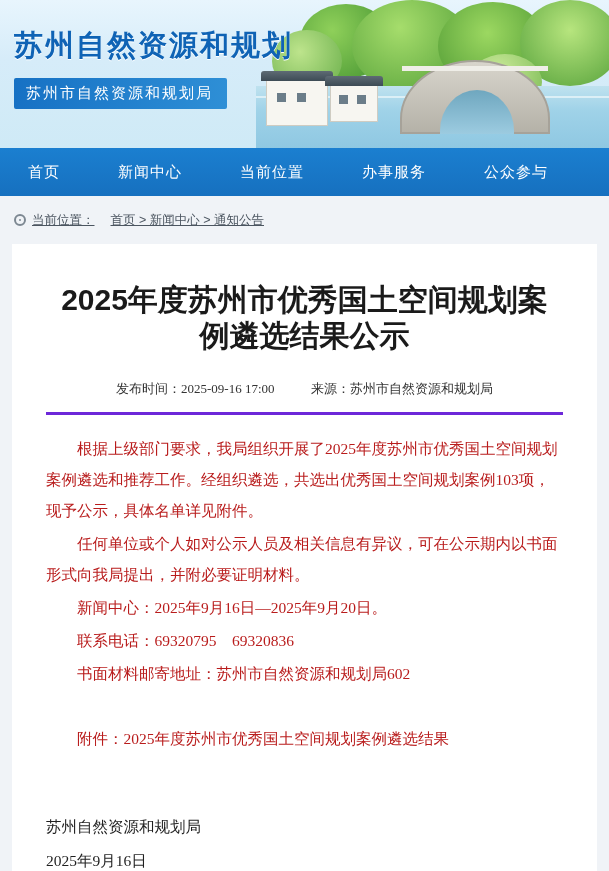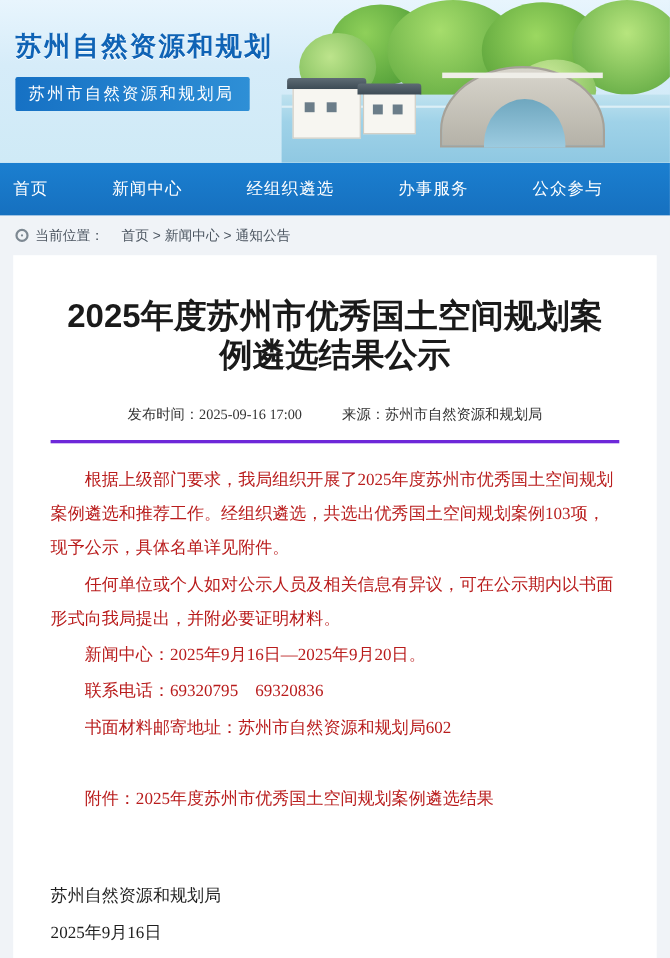--- a/index.html
+++ b/index.html
@@ -81,21 +81,21 @@
   }
   .h1 .roof { top:-10px; }
   .h2 .roof { top:-9px; }
   .win { position:absolute; width:9px; height:9px; background:#6b7d89; }
 
   
   .banner-title-wrap {
     position: absolute; left: 14px; top: 26px; z-index: 5;
   }
   .banner-title {
-    font-size: 24px;
+    font-size: 29px;
     font-weight: 700;
     color: #0f63b5;
     letter-spacing: 2px;
     text-shadow: 0 1px 0 #fff;
     white-space: nowrap;
   }
   .banner-sub {
     margin-top: 12px;
     display: inline-block;
     background: linear-gradient(90deg,#1671c4,#2e8fd6);
@@ -106,44 +106,45 @@
     border-radius: 2px;
     white-space: nowrap;
   }
 
   
   .nav {
     height: 48px;
     background: linear-gradient(180deg,#1b7fd0 0%, #1670bf 100%);
     display: flex;
     align-items: center;
-    padding-left: 4px;
+    padding-left: 20px;
   }
   .nav-item {
     color: #ffffff;
     font-size: 15px;
     letter-spacing: 1px;
     padding: 0 18px;
     height: 48px;
     line-height: 48px;
     cursor: pointer;
     white-space: nowrap;
   }
   .nav-item:first-child { padding-left: 8px; }
   .nav-item.spaced { margin-left: 22px; text-align: center; }
 
   
   .crumb {
-    height: 36px;
+    height: 48px;
     display: flex;
     align-items: center;
     padding-left: 14px;
     font-size: 12.5px;
     color: #4b5560;
     background: #f0f3f7;
+    text-decoration: underline;
   }
   .crumb .loc-icon {
     width: 12px; height: 12px; border-radius: 50%;
     border: 2px solid #7d8892;
     margin-right: 6px;
     display: inline-block;
     position: relative;
   }
   .crumb .loc-icon:after{
     content:""; position:absolute; left:3px; top:3px; width:2px; height:2px;
@@ -233,21 +234,21 @@
 
     <div class="banner-title-wrap">
       <div class="banner-title">苏州自然资源和规划</div>
       <div class="banner-sub">苏州市自然资源和规划局</div>
     </div>
   </div>
 
   <div class="nav">
     <div class="nav-item">首页</div>
     <div class="nav-item spaced">新闻中心</div>
-    <div class="nav-item spaced">经组织遴选</div>
+    <div class="nav-item spaced">当前位置</div>
     <div class="nav-item spaced">办事服务</div>
     <div class="nav-item spaced">公众参与</div>
   </div>
 
   <div class="crumb">
     <span class="loc-icon"></span>
     <span class="label">当前位置：</span>
     <span class="path">首页 &gt; 新闻中心 &gt; 通知公告</span>
   </div>
 

